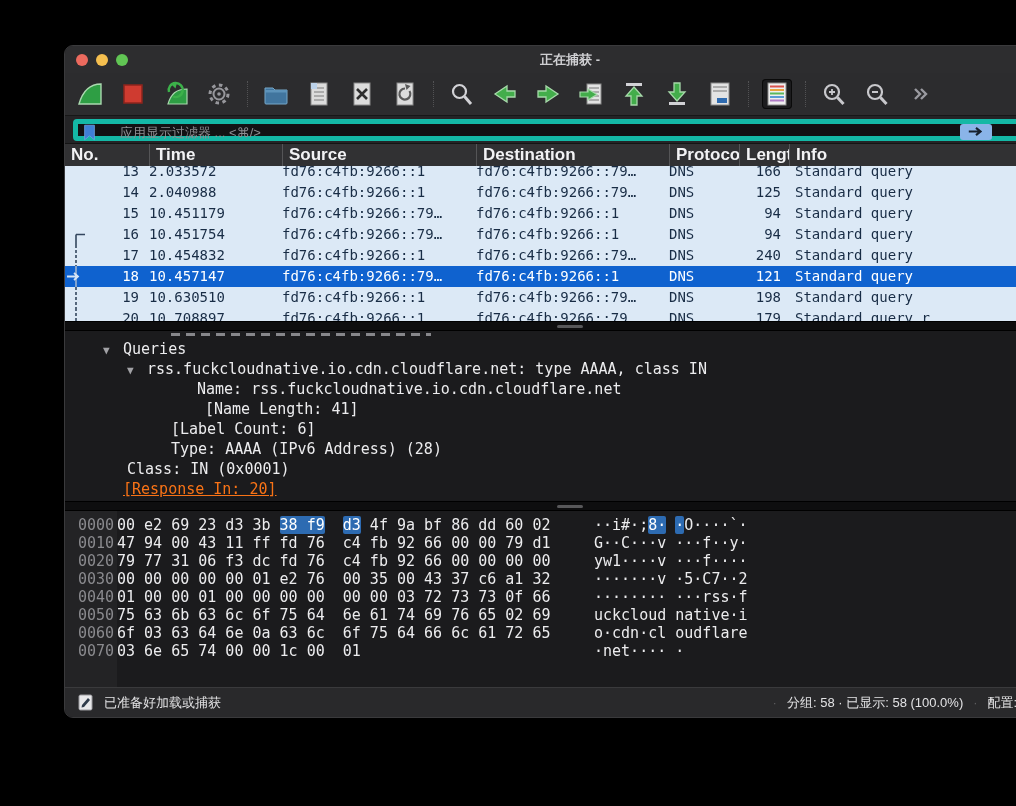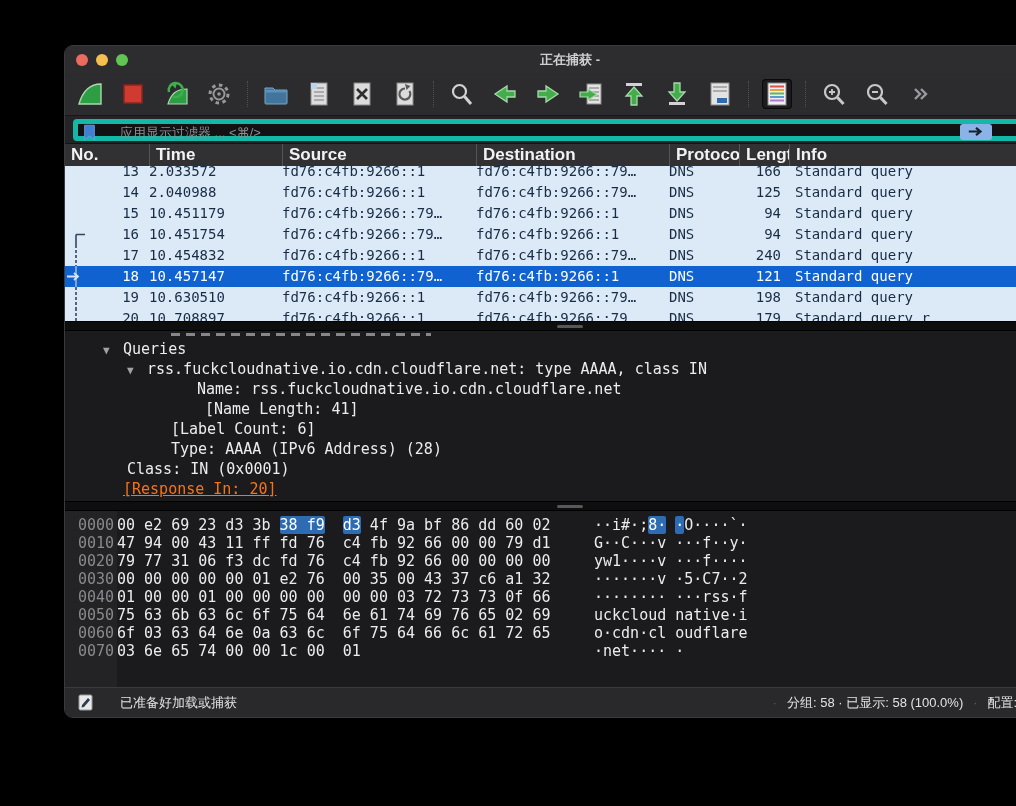--- a/index.html
+++ b/index.html
@@ -80,21 +80,21 @@
   .offcol-bg { position:absolute; left:0; top:0; bottom:0; width:52px; background:#232325; }
   .hrow { position:relative; height:18px; line-height:18px; white-space:pre; }
   .hrow .off { display:inline-block; width:52px; padding-left:13px; color:#8a8a8e; }
   .hrow .hx  { display:inline-block; width:440px; color:#ececee; }
   .hrow .asc { display:inline-block; margin-left:37px; color:#ececee; }
   .selb { background:#2d6bb2; border-radius:2px; color:#fff; }
 
   
   .statusbar { height:30px; flex:0 0 auto; background:#29292b; border-top:1px solid #3a3a3c;
     display:flex; align-items:center; padding:0 13px; font-size:13px; color:#e2e2e4; }
-  .sb-left { display:flex; align-items:center; gap:27px; flex:1; }
+  .sb-left { display:flex; align-items:center; gap:11px; flex:1; }
   .sb-right { display:flex; align-items:center; gap:10px; }
   .sb-dot { color:#5c5c5e; }
 </style>
 </head>
 <body>
 
 <div class="window">
 
   <div class="titlebar">
     <div class="lights">

